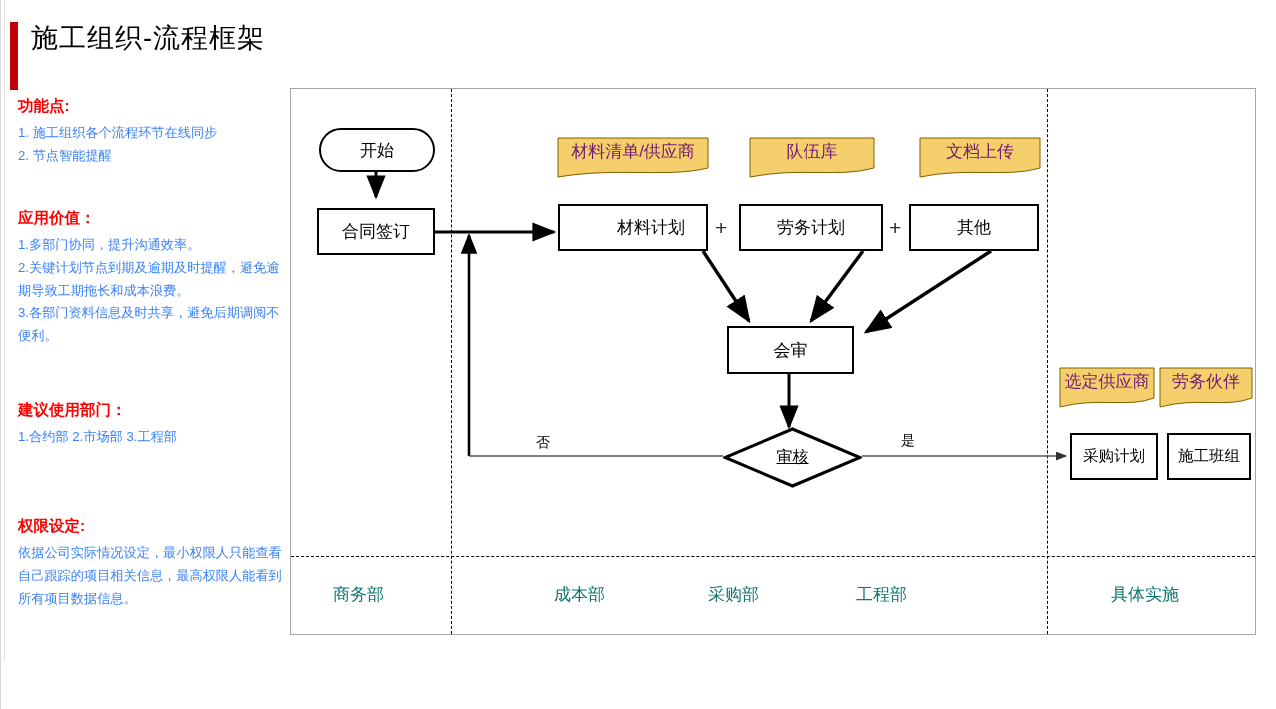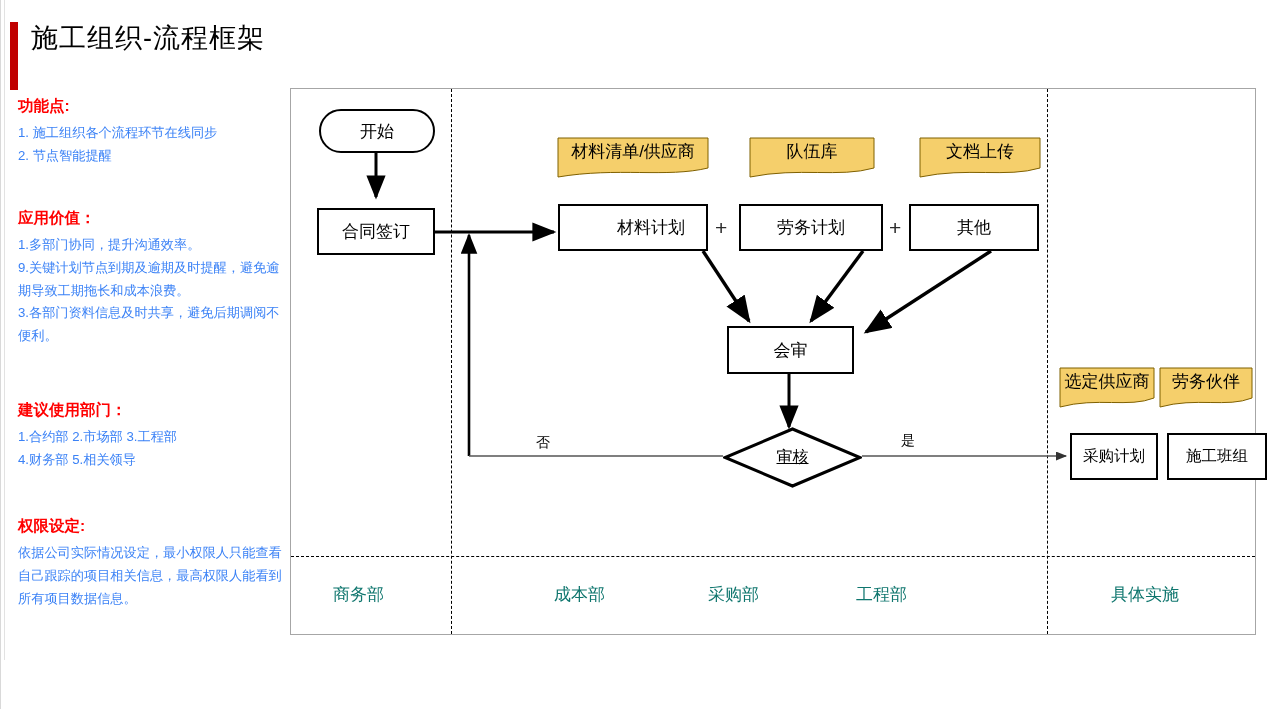--- a/index.html
+++ b/index.html
@@ -97,30 +97,30 @@
     box-sizing: border-box;
     display: flex;
     align-items: center;
     justify-content: center;
     background: #ffffff;
     color: #000000;
     font-size: 17px;
     white-space: nowrap;
   }
   .node.rect    { border: 2.6px solid #000000; }
-  .node.stadium { border: 2.6px solid #000000; border-radius: 999px; }
+  .node.stadium { border: 2.6px solid #000000; border-radius: 999px; margin-top: 19px; }
 
   
   .note {
     position: absolute;
     display: flex;
     align-items: flex-start;
     justify-content: center;
     font-size: 17px;
-    color: #000000;
+    color: #701a75;
     white-space: nowrap;
     overflow: visible;
   }
   .note svg { position: absolute; left: 0; top: 0; }
   .note span {
     position: relative;
     z-index: 2;
     padding-top: 3px;
   }
 
@@ -167,28 +167,27 @@
 
 <div class="side" id="block-func">
   <p class="side-h">功能点:</p>
   <p class="side-p">1. 施工组织各个流程环节在线同步</p>
   <p class="side-p">2. 节点智能提醒</p>
 </div>
 
 <div class="side" id="block-value">
   <p class="side-h">应用价值：</p>
   <p class="side-p">1.多部门协同，提升沟通效率。</p>
-  <p class="side-p">9.关键计划节点到期及逾期及时提醒，避免逾期导致工期拖长和成本浪费。</p>
+  <p class="side-p">2.关键计划节点到期及逾期及时提醒，避免逾期导致工期拖长和成本浪费。</p>
   <p class="side-p">3.各部门资料信息及时共享，避免后期调阅不便利。</p>
 </div>
 
 <div class="side" id="block-dept">
   <p class="side-h">建议使用部门：</p>
   <p class="side-p">1.合约部 2.市场部 3.工程部</p>
-  <p class="side-p">4.财务部 5.相关领导</p>
 </div>
 
 <div class="side" id="block-perm">
   <p class="side-h">权限设定:</p>
   <p class="side-p">依据公司实际情况设定，最小权限人只能查看自己跟踪的项目相关信息，最高权限人能看到所有项目数据信息。</p>
 </div>
 
 <div class="diagram">
 
   <div class="vdash" style="left:160px;"></div>
@@ -294,21 +293,21 @@
     <svg width="94" height="42" viewBox="0 0 94 42" preserveAspectRatio="none">
       <path d="M1,1 L93,1 L93,31 C68,41 37,30 1,40 Z" fill="#f5cf6b" stroke="#7f6000" stroke-width="1"></path>
     </svg>
     <span>劳务伙伴</span>
   </div>
 
   <div class="node rect" style="left:779px; top:344px; width:88px; height:47px; font-size:15.5px;">
     <span>采购计划</span>
   </div>
 
-  <div class="node rect" style="left:876px; top:344px; width:100px; height:47px; font-size:15.5px;">
+  <div class="node rect" style="left:876px; top:344px; width:84px; height:47px; font-size:15.5px;">
     <span>施工班组</span>
   </div>
 
   <div class="dept" style="left:42px; top:494px;">商务部</div>
   <div class="dept" style="left:263px; top:494px;">成本部</div>
   <div class="dept" style="left:417px; top:494px;">采购部</div>
   <div class="dept" style="left:565px; top:494px;">工程部</div>
   <div class="dept" style="left:820px; top:494px;">具体实施</div>
 
 </div>

